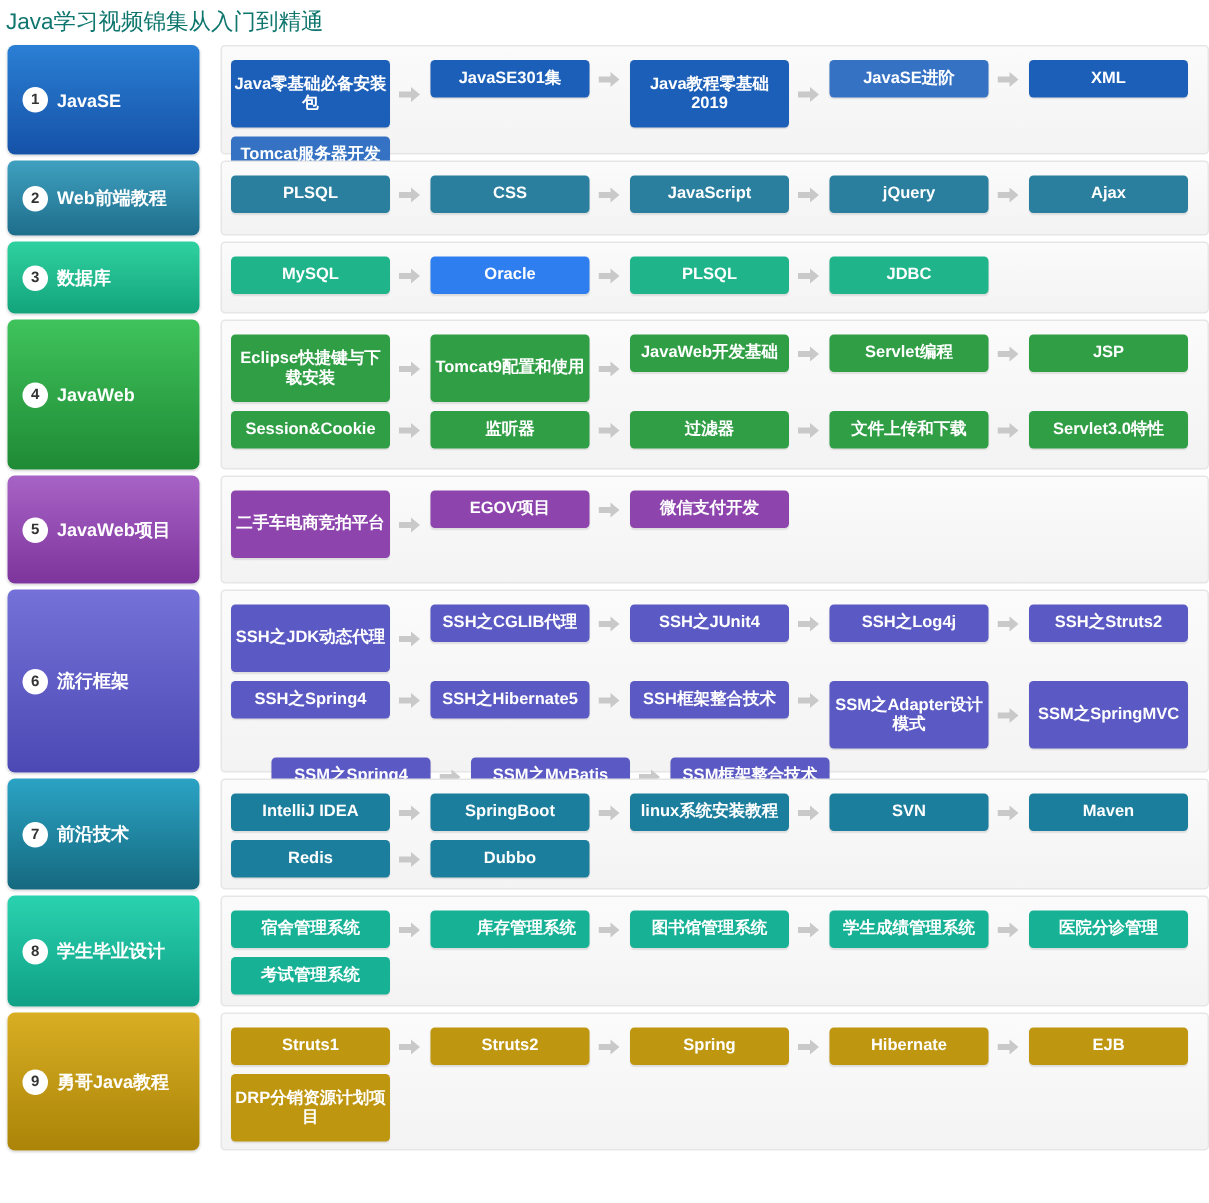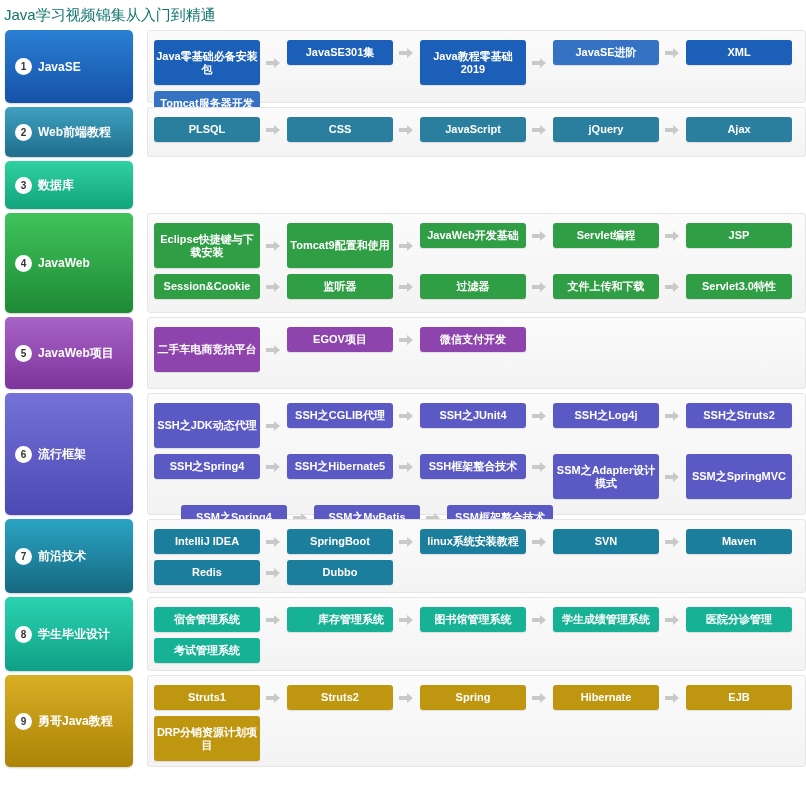--- a/index.html
+++ b/index.html
@@ -168,20 +168,41 @@
           </svg>
         </div>
         <div class="chip" style="background: rgb(42, 127, 158);">Ajax</div>
       </div>
     </div>
     <div class="row" style="height: 48px;">
       <div class="cat" style="background: linear-gradient(rgb(47, 209, 160), rgb(19, 164, 124));">
         <span class="num">3</span>
         <span class="cat-label">数据库</span>
       </div>
+      <div class="panel">
+        <div class="chip" style="background: rgb(31, 180, 138);">MySQL</div>
+        <div class="arrow">
+          <svg width="15" height="12" viewBox="0 0 15 12" aria-hidden="true">
+            <path d="M0 4 L8 4 L8 1 L14 6 L8 11 L8 8 L0 8 Z" fill="#c9c9c9"></path>
+          </svg>
+        </div>
+        <div class="chip" style="background: rgb(47, 126, 240);">Oracle</div>
+        <div class="arrow">
+          <svg width="15" height="12" viewBox="0 0 15 12" aria-hidden="true">
+            <path d="M0 4 L8 4 L8 1 L14 6 L8 11 L8 8 L0 8 Z" fill="#c9c9c9"></path>
+          </svg>
+        </div>
+        <div class="chip" style="background: rgb(31, 180, 138);">PLSQL</div>
+        <div class="arrow">
+          <svg width="15" height="12" viewBox="0 0 15 12" aria-hidden="true">
+            <path d="M0 4 L8 4 L8 1 L14 6 L8 11 L8 8 L0 8 Z" fill="#c9c9c9"></path>
+          </svg>
+        </div>
+        <div class="chip" style="background: rgb(31, 180, 138);">JDBC</div>
+      </div>
     </div>
     <div class="row" style="height: 100px;">
       <div class="cat" style="background: linear-gradient(rgb(63, 195, 91), rgb(31, 138, 53));">
         <span class="num">4</span>
         <span class="cat-label">JavaWeb</span>
       </div>
       <div class="panel">
         <div class="chip tall" style="background: rgb(47, 158, 68);">Eclipse快捷键与下载安装</div>
         <div class="arrow tall">
           <svg width="15" height="12" viewBox="0 0 15 12" aria-hidden="true">

